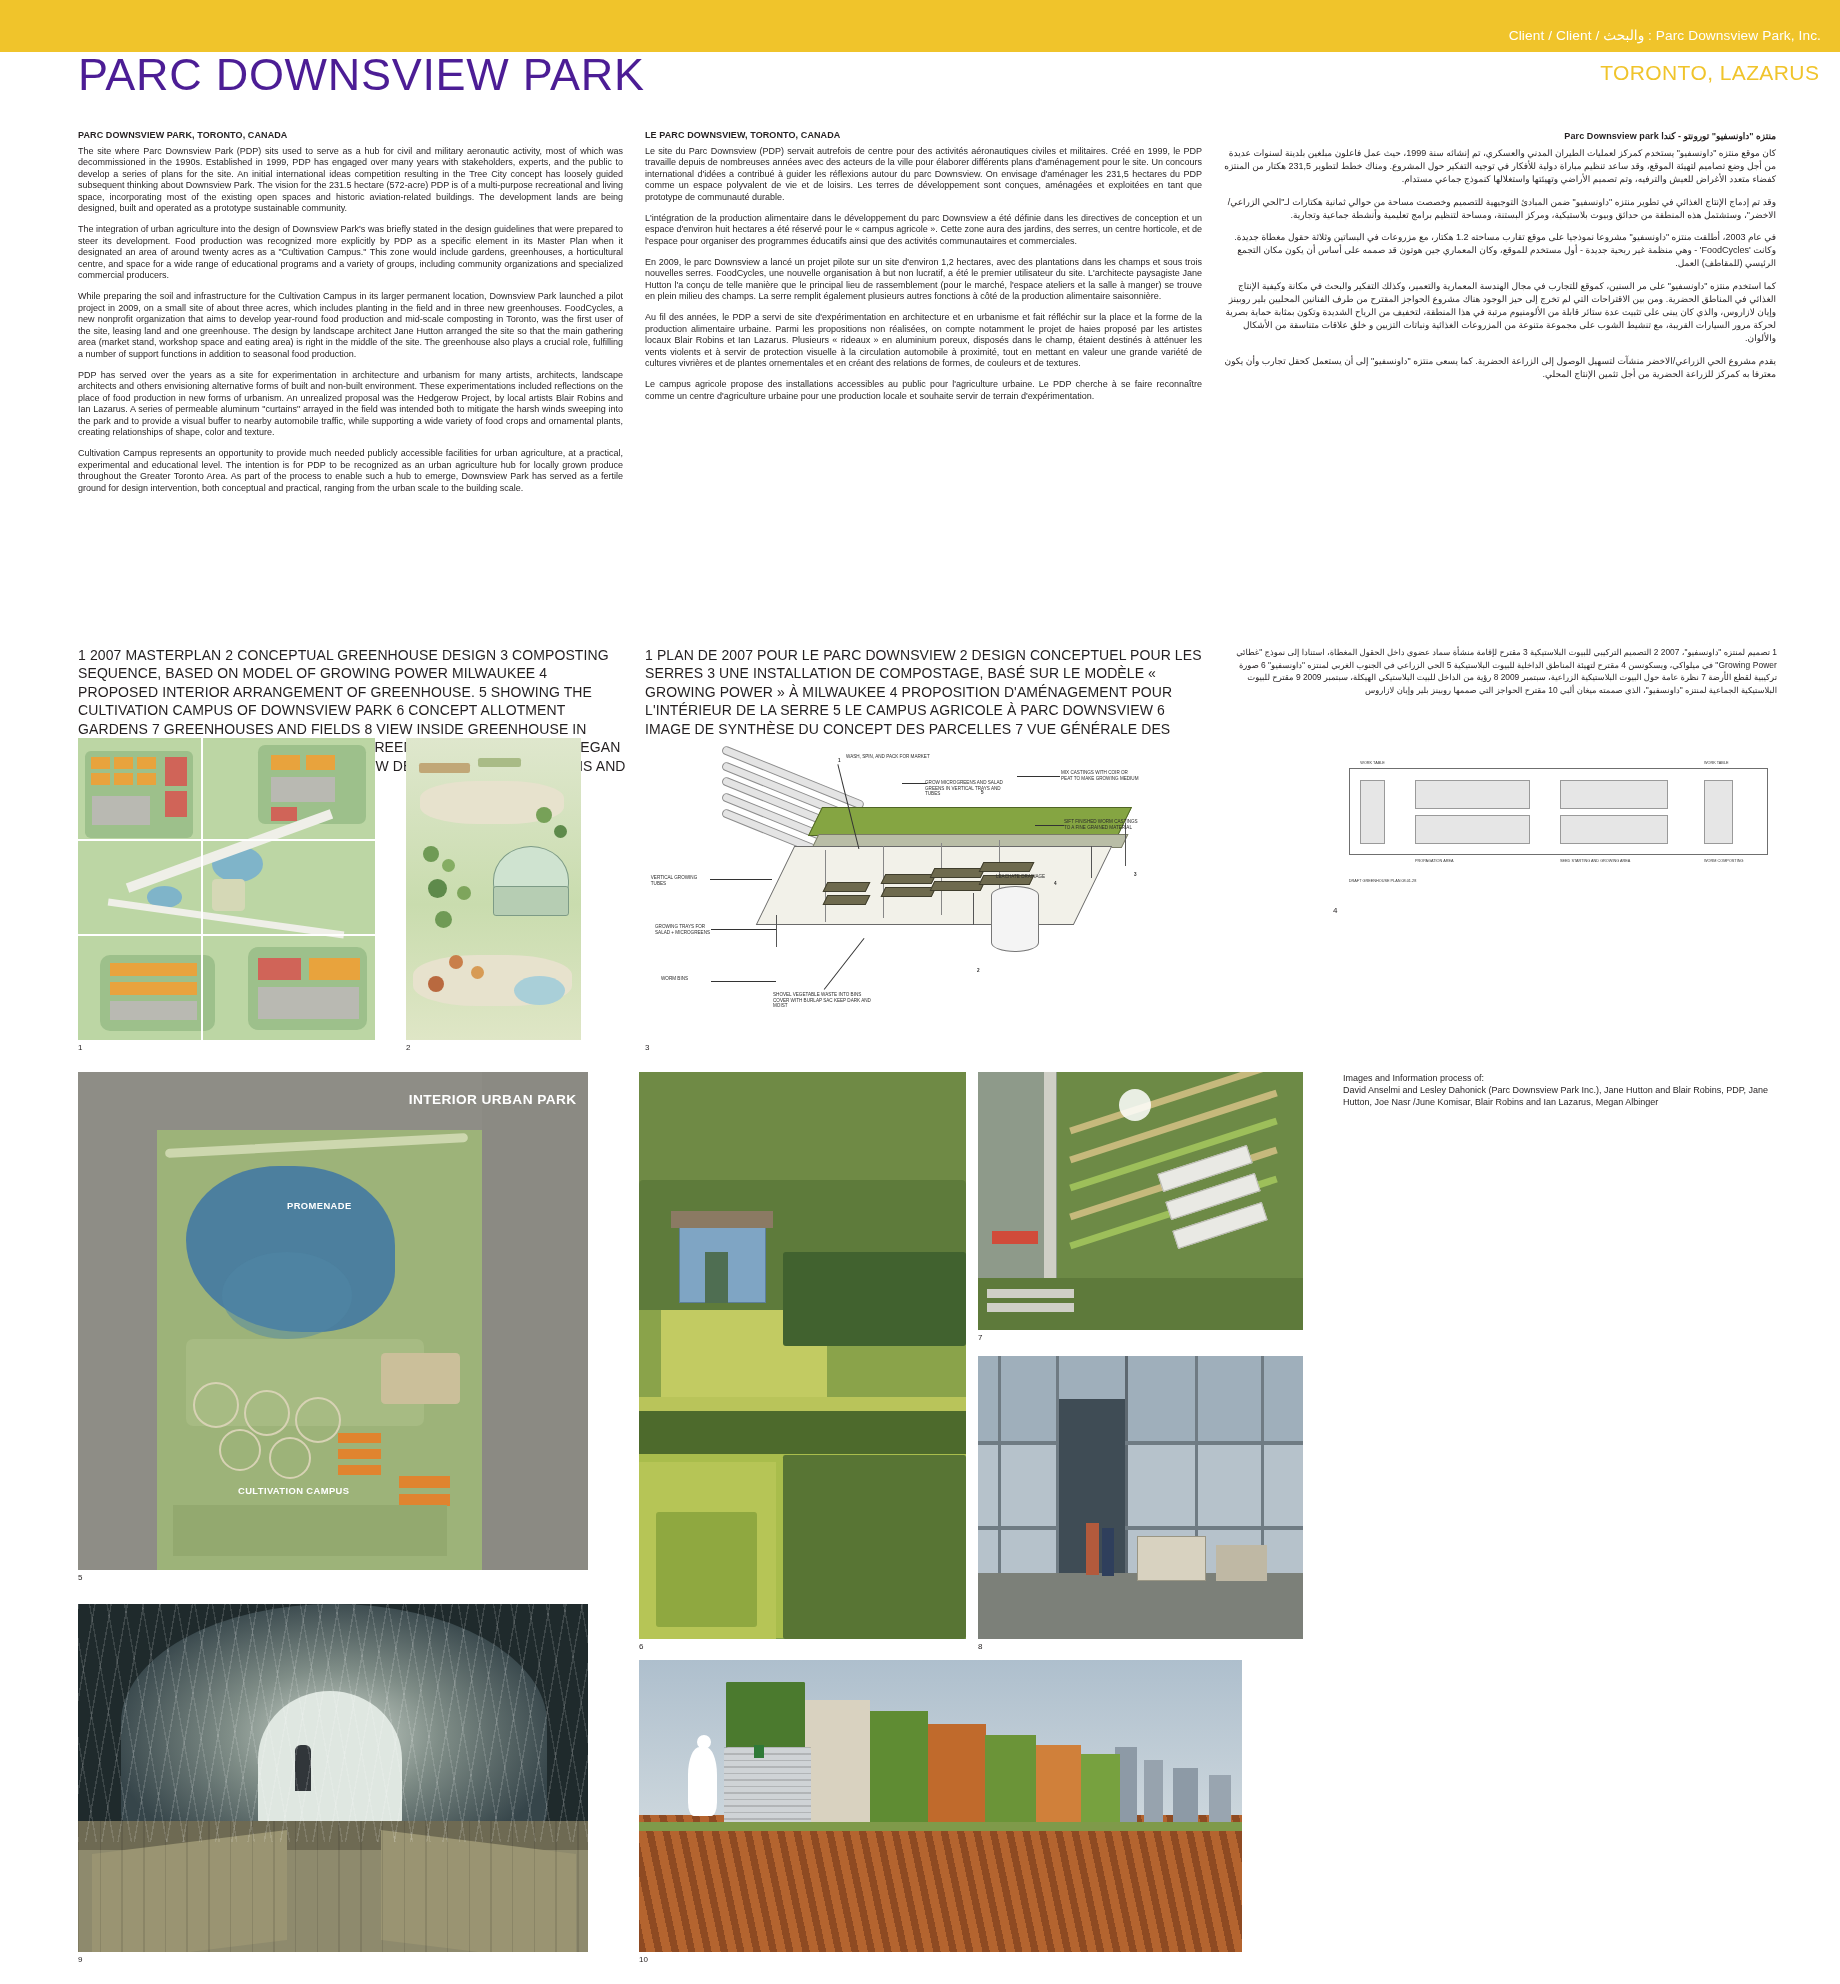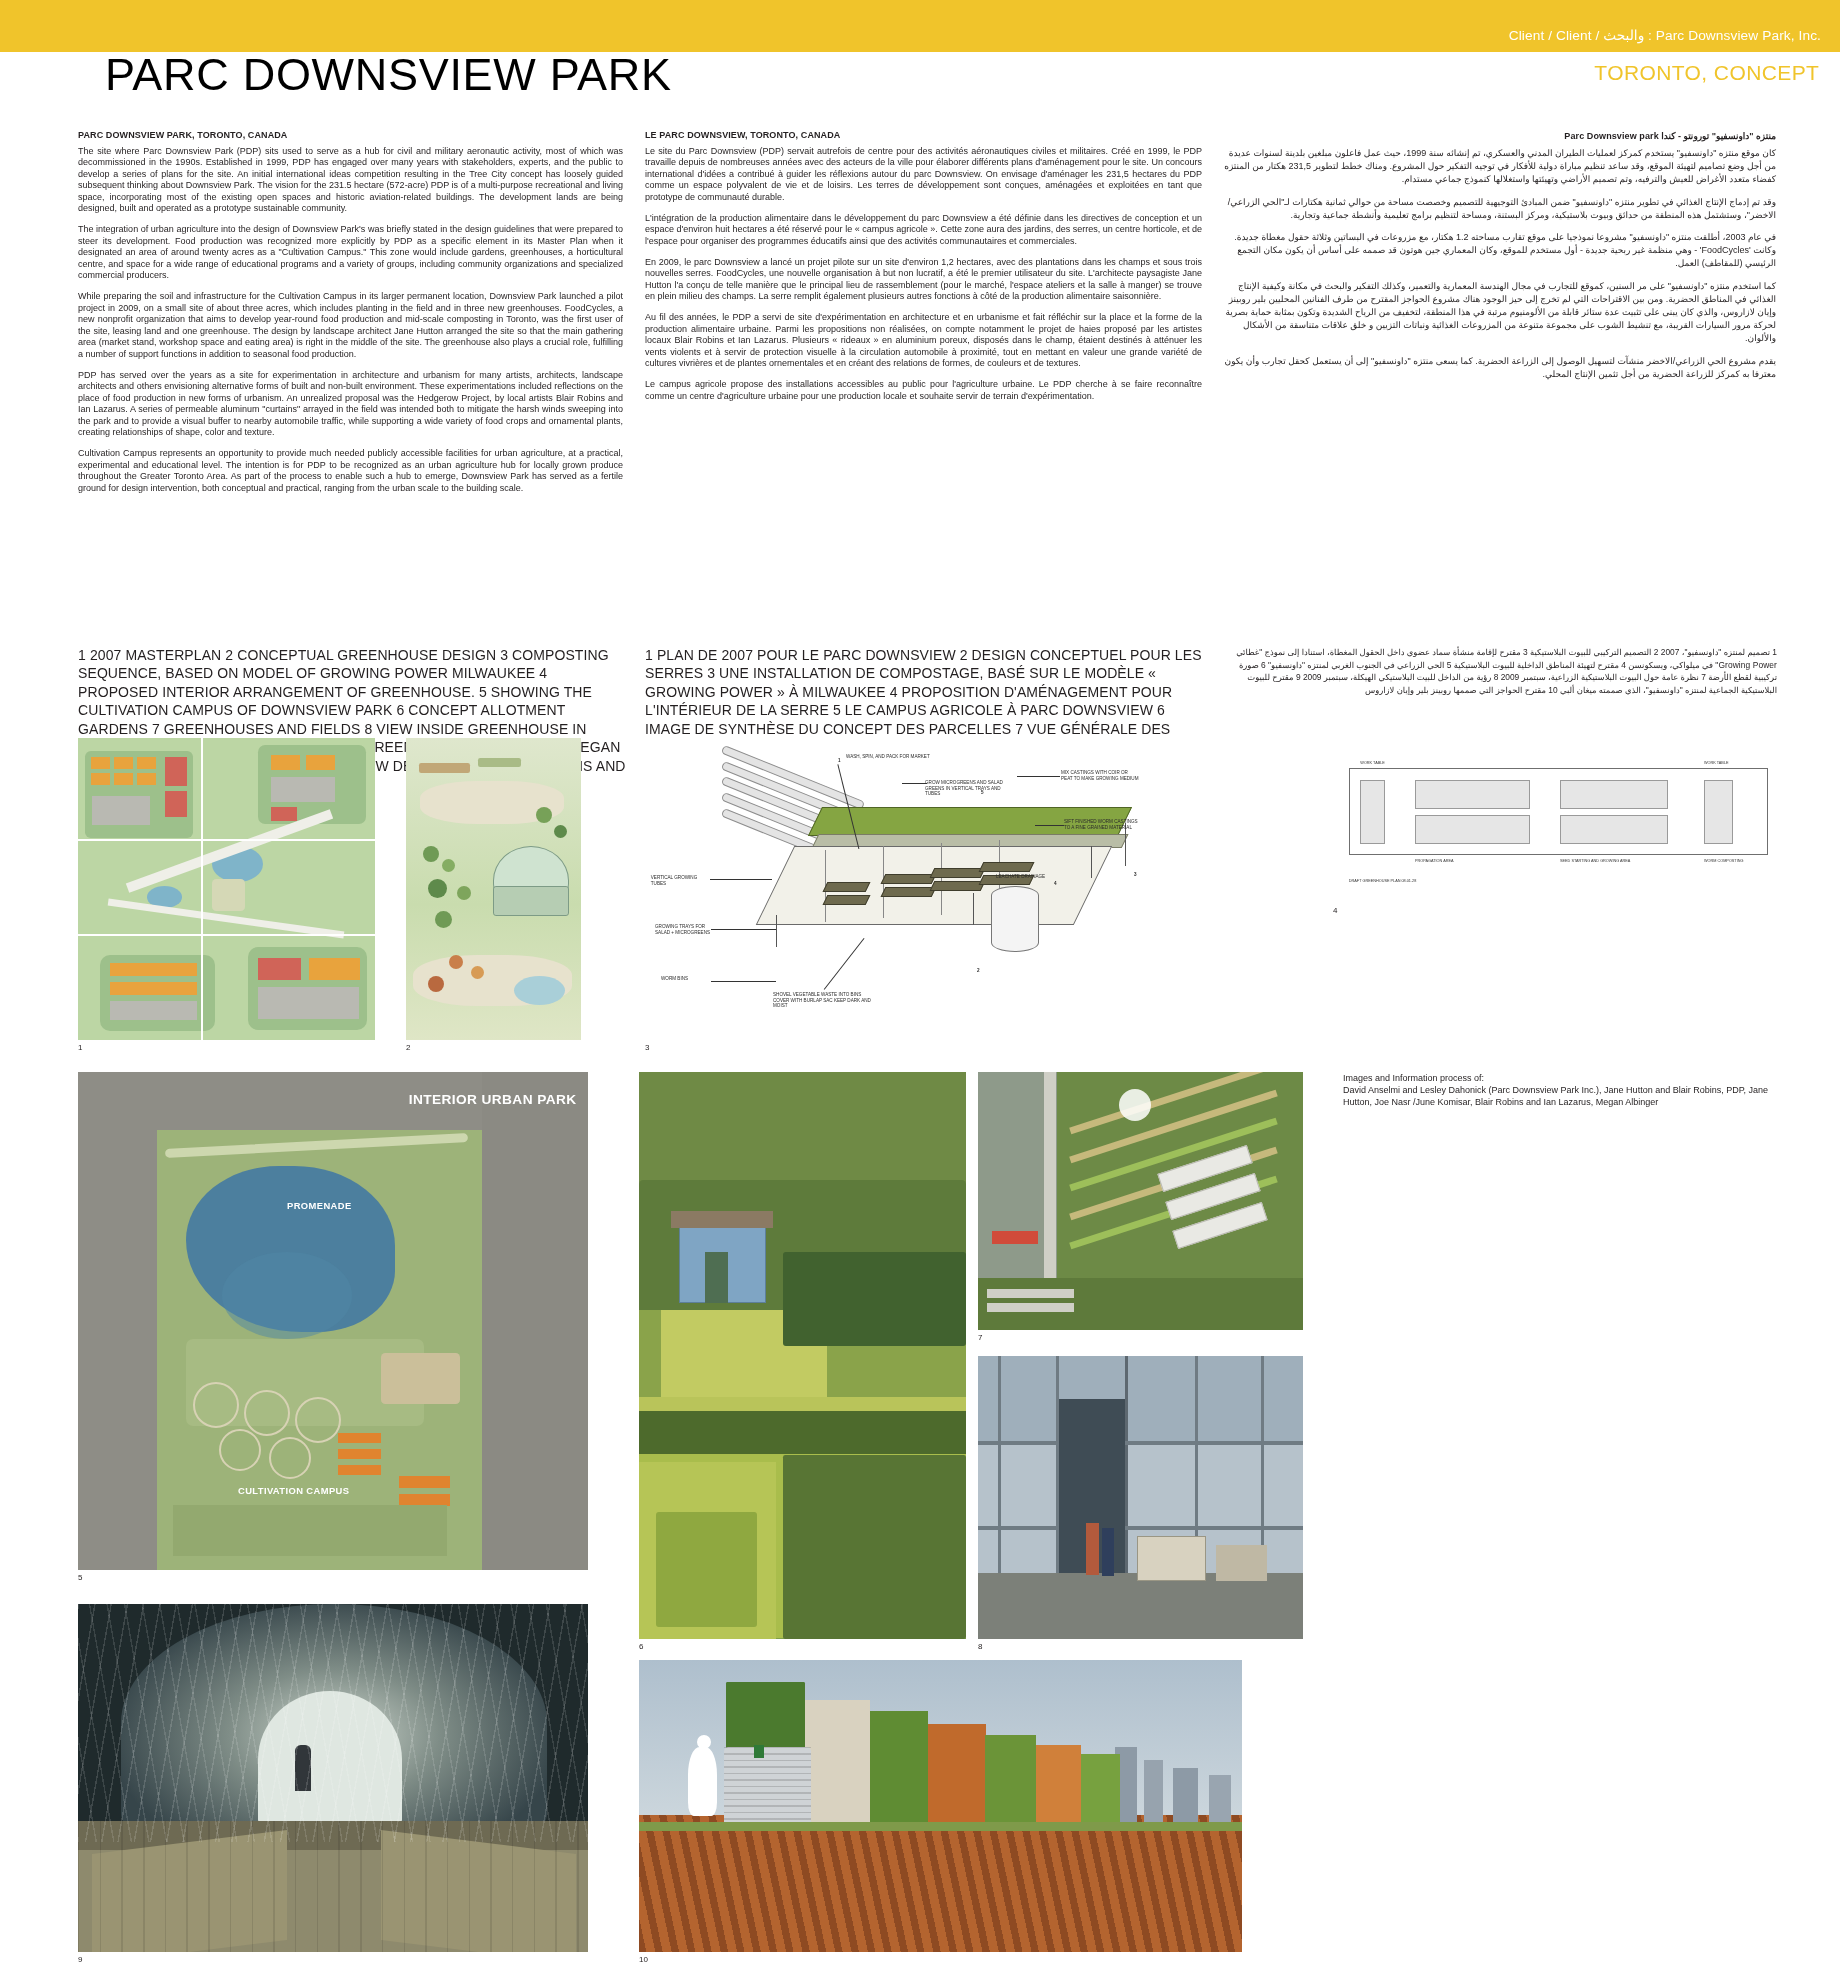--- a/index.html
+++ b/index.html
@@ -28,24 +28,23 @@
     color: #ffffff;
     letter-spacing: 0.1px;
     white-space: nowrap;
   }
   .header-band .client-line .sep { color:#ffffff; }
   .page-title {
     position: absolute;
     left: 78px; top: 52px;
     font-size: 45px;
     letter-spacing: 0.7px;
-    color: #000000;
+    color: #4c1d95;
     font-weight: 400;
     line-height: 1;
-    margin-left: 27px;
   }
   .page-location {
     position: absolute;
     right: 21.7px; top: 61px;
     font-size: 21px;
     color: #f0c42b;
     letter-spacing: 0.4px;
   }
 
   
@@ -181,21 +180,21 @@
 </style>
 </head>
 <body>
 
 <div class="header-band">
   <div class="client-line">
     <span>Client / Client / والبحث</span><span class="sep"> : </span><span>Parc Downsview Park, Inc.</span>
   </div>
 </div>
 <div class="page-title">PARC DOWNSVIEW PARK</div>
-<div class="page-location">TORONTO, CONCEPT</div>
+<div class="page-location">TORONTO, LAZARUS</div>
 
 <div class="col col-en">
   <h3>PARC DOWNSVIEW PARK, TORONTO, CANADA</h3>
   <p>The site where Parc Downsview Park (PDP) sits used to serve as a hub for civil and military aeronautic activity, most of which was decommissioned in the 1990s. Established in 1999, PDP has engaged over many years with stakeholders, experts, and the public to develop a series of plans for the site. An initial international ideas competition resulting in the Tree City concept has loosely guided subsequent thinking about Downsview Park. The vision for the 231.5 hectare (572-acre) PDP is of a multi-purpose recreational and living space, incorporating most of the existing open spaces and historic aviation-related buildings. The development lands are being designed, built and operated as a prototype sustainable community.</p>
   <p>The integration of urban agriculture into the design of Downsview Park's was briefly stated in the design guidelines that were prepared to steer its development. Food production was recognized more explicitly by PDP as a specific element in its Master Plan when it designated an area of around twenty acres as a "Cultivation Campus." This zone would include gardens, greenhouses, a horticultural centre, and space for a wide range of educational programs and a variety of groups, including community organizations and specialized commercial producers.</p>
   <p>While preparing the soil and infrastructure for the Cultivation Campus in its larger permanent location, Downsview Park launched a pilot project in 2009, on a small site of about three acres, which includes planting in the field and in three new greenhouses. FoodCycles, a new nonprofit organization that aims to develop year-round food production and mid-scale composting in Toronto, was the first user of the site, leasing land and one greenhouse. The design by landscape architect Jane Hutton arranged the site so that the main gathering area (market stand, workshop space and eating area) is right in the middle of the site. The greenhouse also plays a crucial role, fulfilling a number of support functions in addition to seasonal food production.</p>
   <p>PDP has served over the years as a site for experimentation in architecture and urbanism for many artists, architects, landscape architects and others envisioning alternative forms of built and non-built environment. These experimentations included reflections on the place of food production in new forms of urbanism. An unrealized proposal was the Hedgerow Project, by local artists Blair Robins and Ian Lazarus. A series of permeable aluminum "curtains" arrayed in the field was intended both to mitigate the harsh winds sweeping into the park and to provide a visual buffer to nearby automobile traffic, while supporting a wide variety of food crops and ornamental plants, creating relationships of shape, color and texture.</p>
   <p>Cultivation Campus represents an opportunity to provide much needed publicly accessible facilities for urban agriculture, at a practical, experimental and educational level. The intention is for PDP to be recognized as an urban agriculture hub for locally grown produce throughout the Greater Toronto Area. As part of the process to enable such a hub to emerge, Downsview Park has served as a fertile ground for design intervention, both conceptual and practical, ranging from the urban scale to the building scale.</p>
 </div>
 

